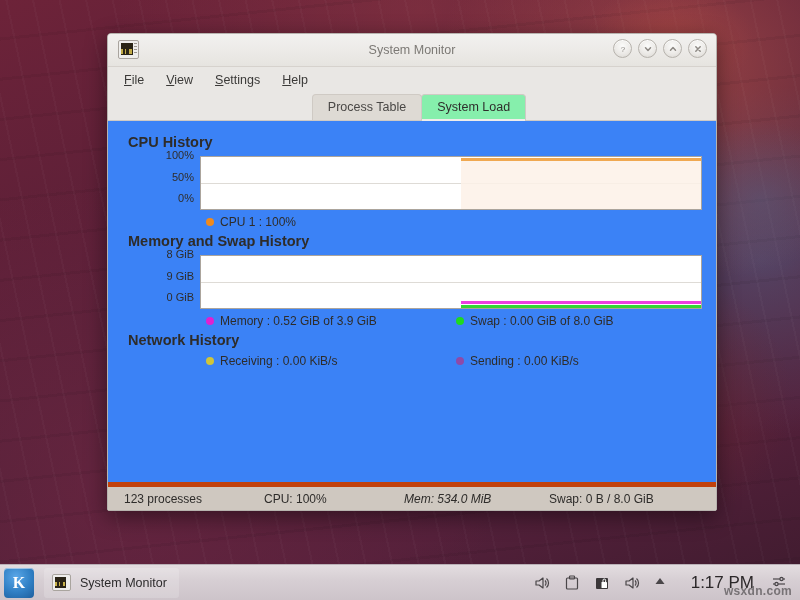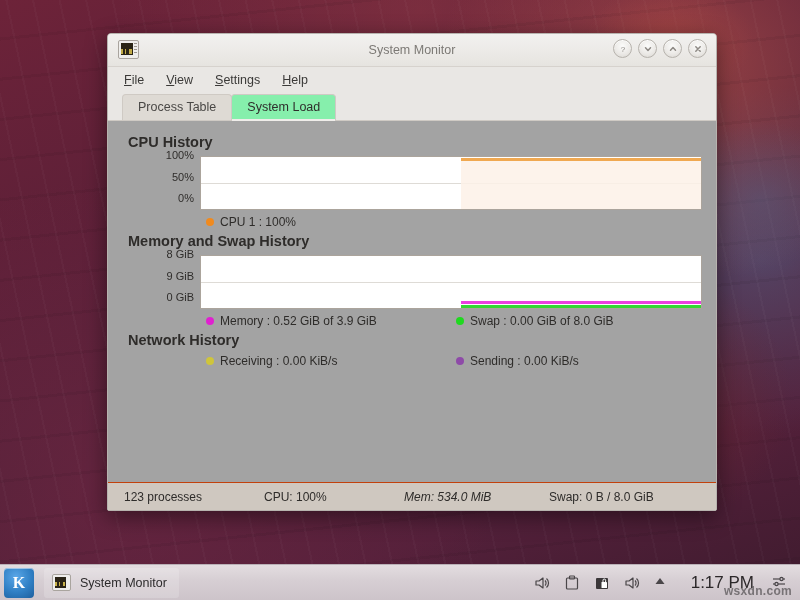--- a/index.html
+++ b/index.html
@@ -111,20 +111,21 @@
 
   
   #tabbar {
     height: 29px;
     background: #e9e7e4;
     display: flex; align-items: flex-end;
     padding-left: 14px;
     border-bottom: 1px solid #cfcac4;
     position: relative;
     flex: 0 0 auto;
+    justify-content: center;
   }
   .tab {
     height: 26px; line-height: 25px;
     padding: 0 15px;
     font-size: 12.5px;
     border: 1px solid #cfcac4;
     border-bottom: none;
     border-radius: 4px 4px 0 0;
     cursor: pointer;
     position: relative;
@@ -132,21 +133,21 @@
   .tab.inactive { background: #dedad4; color: #4a4846; margin-right: -1px; }
   .tab.active   { background: #86efac; color: #2f2e2c; z-index: 2; }
   .tab.active::after {
     content: ""; position: absolute; left: 0; right: 0; bottom: -1px; height: 2px;
     background: #efedea;
   }
 
   
   #content {
     flex: 1 1 auto;
-    background: #a3a3a3;
+    background: #3b82f6;
     padding: 10px 14px 0 14px;
     position: relative;
   }
   .section { margin-bottom: 4px; }
   .section-title {
     font-size: 14.5px; font-weight: bold; color: #2e2c2a;
     margin: 3px 0 6px 6px;
   }
   .graph-row { display: flex; align-items: stretch; }
   .y-axis {
@@ -218,21 +219,21 @@
   }
   #net-lines .send {
     position: absolute; left: 0; right: 0; bottom: 0px; height: 1px; background: #b06fc4;
     opacity: .6;
   }
 
   
   #statusbar {
     height: 28px;
     background: #cfc8c0;
-    border-top: 1px solid #c2410c;
+    border-top: 5px solid #c2410c;
     display: flex; align-items: center;
     font-size: 12px; color: #2e2c2a;
     flex: 0 0 auto;
   }
   #statusbar .sb-cell { flex: 0 0 auto; }
   #sb-processes { margin-left: 16px; width: 140px; }
   #sb-cpu { width: 140px; }
   #sb-mem { width: 145px; font-style: italic; }
   #sb-swap { width: 160px; }
 

